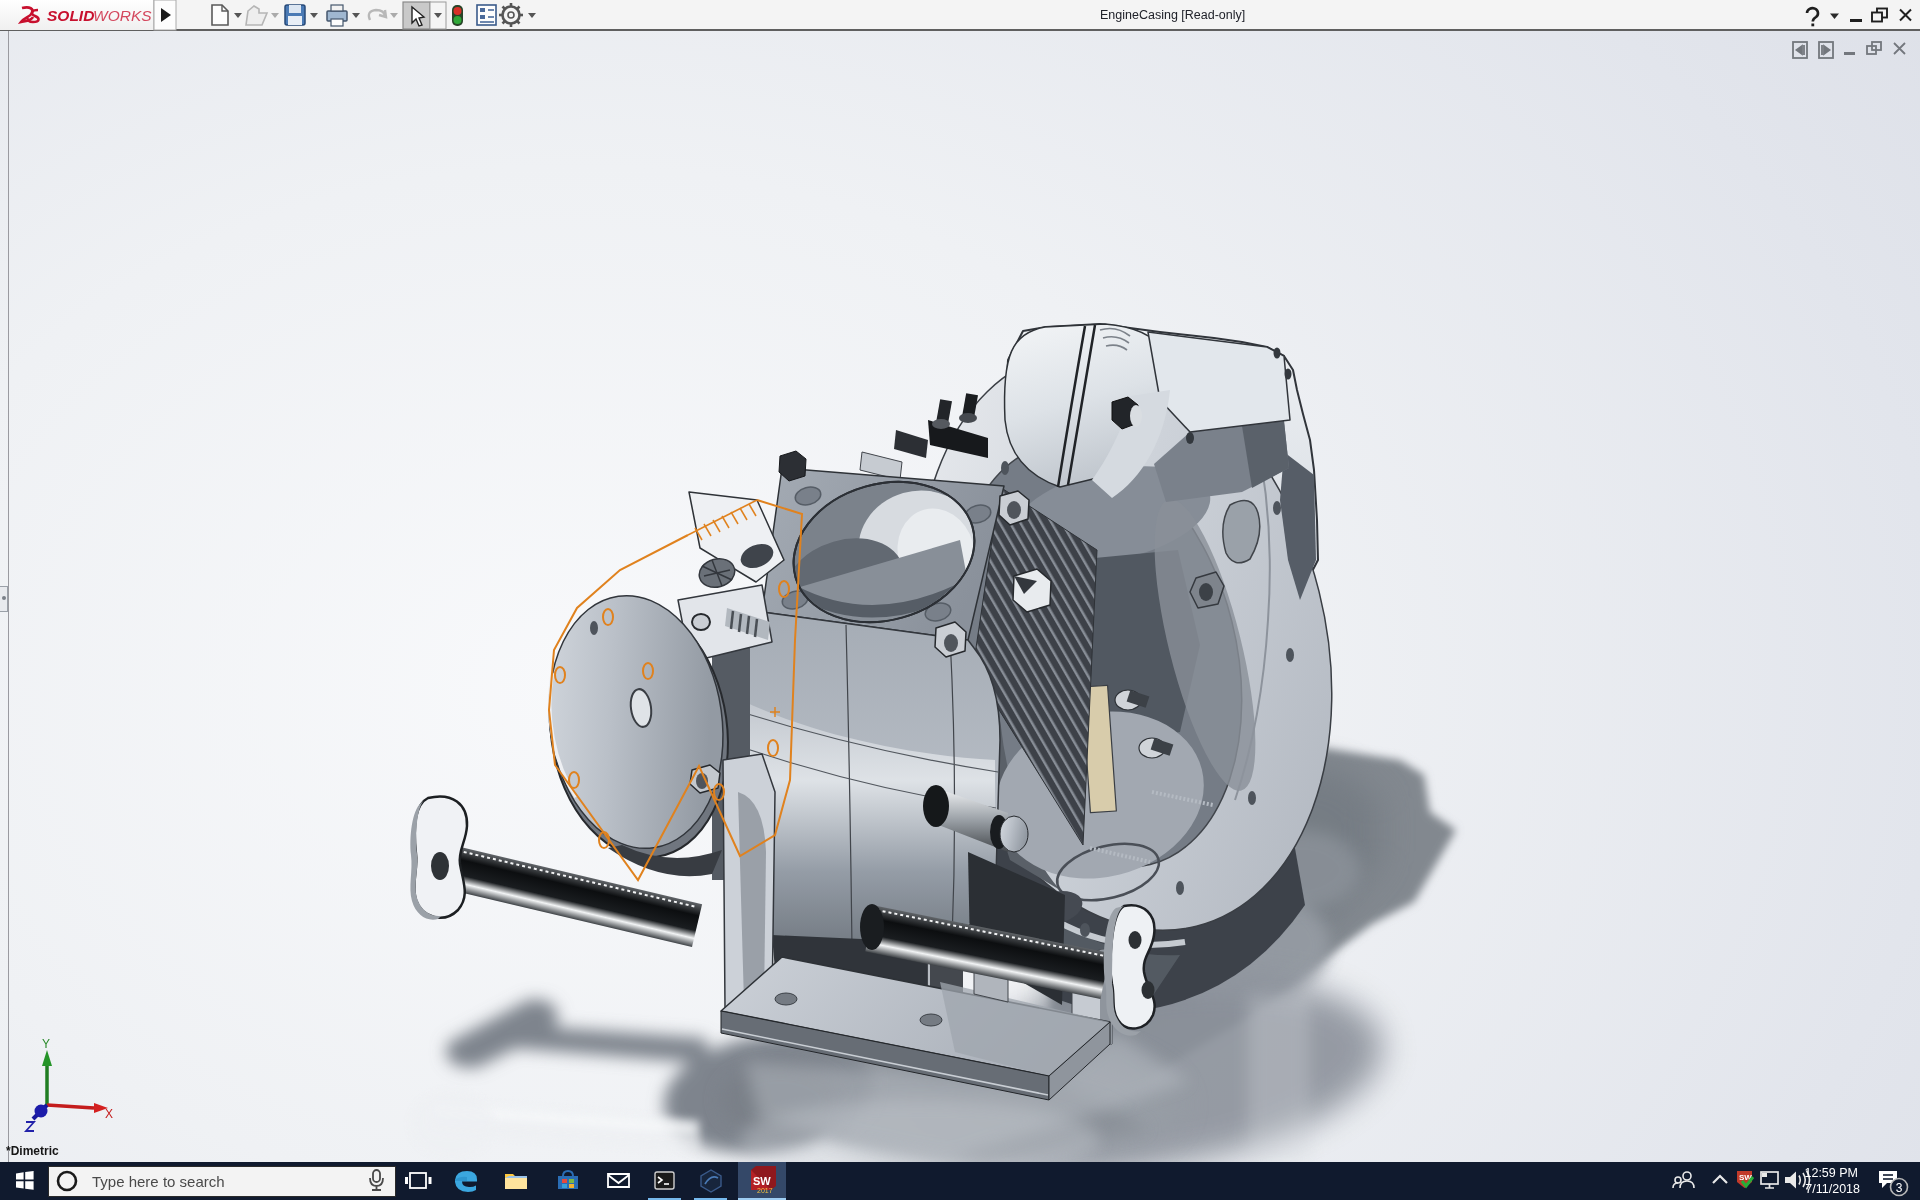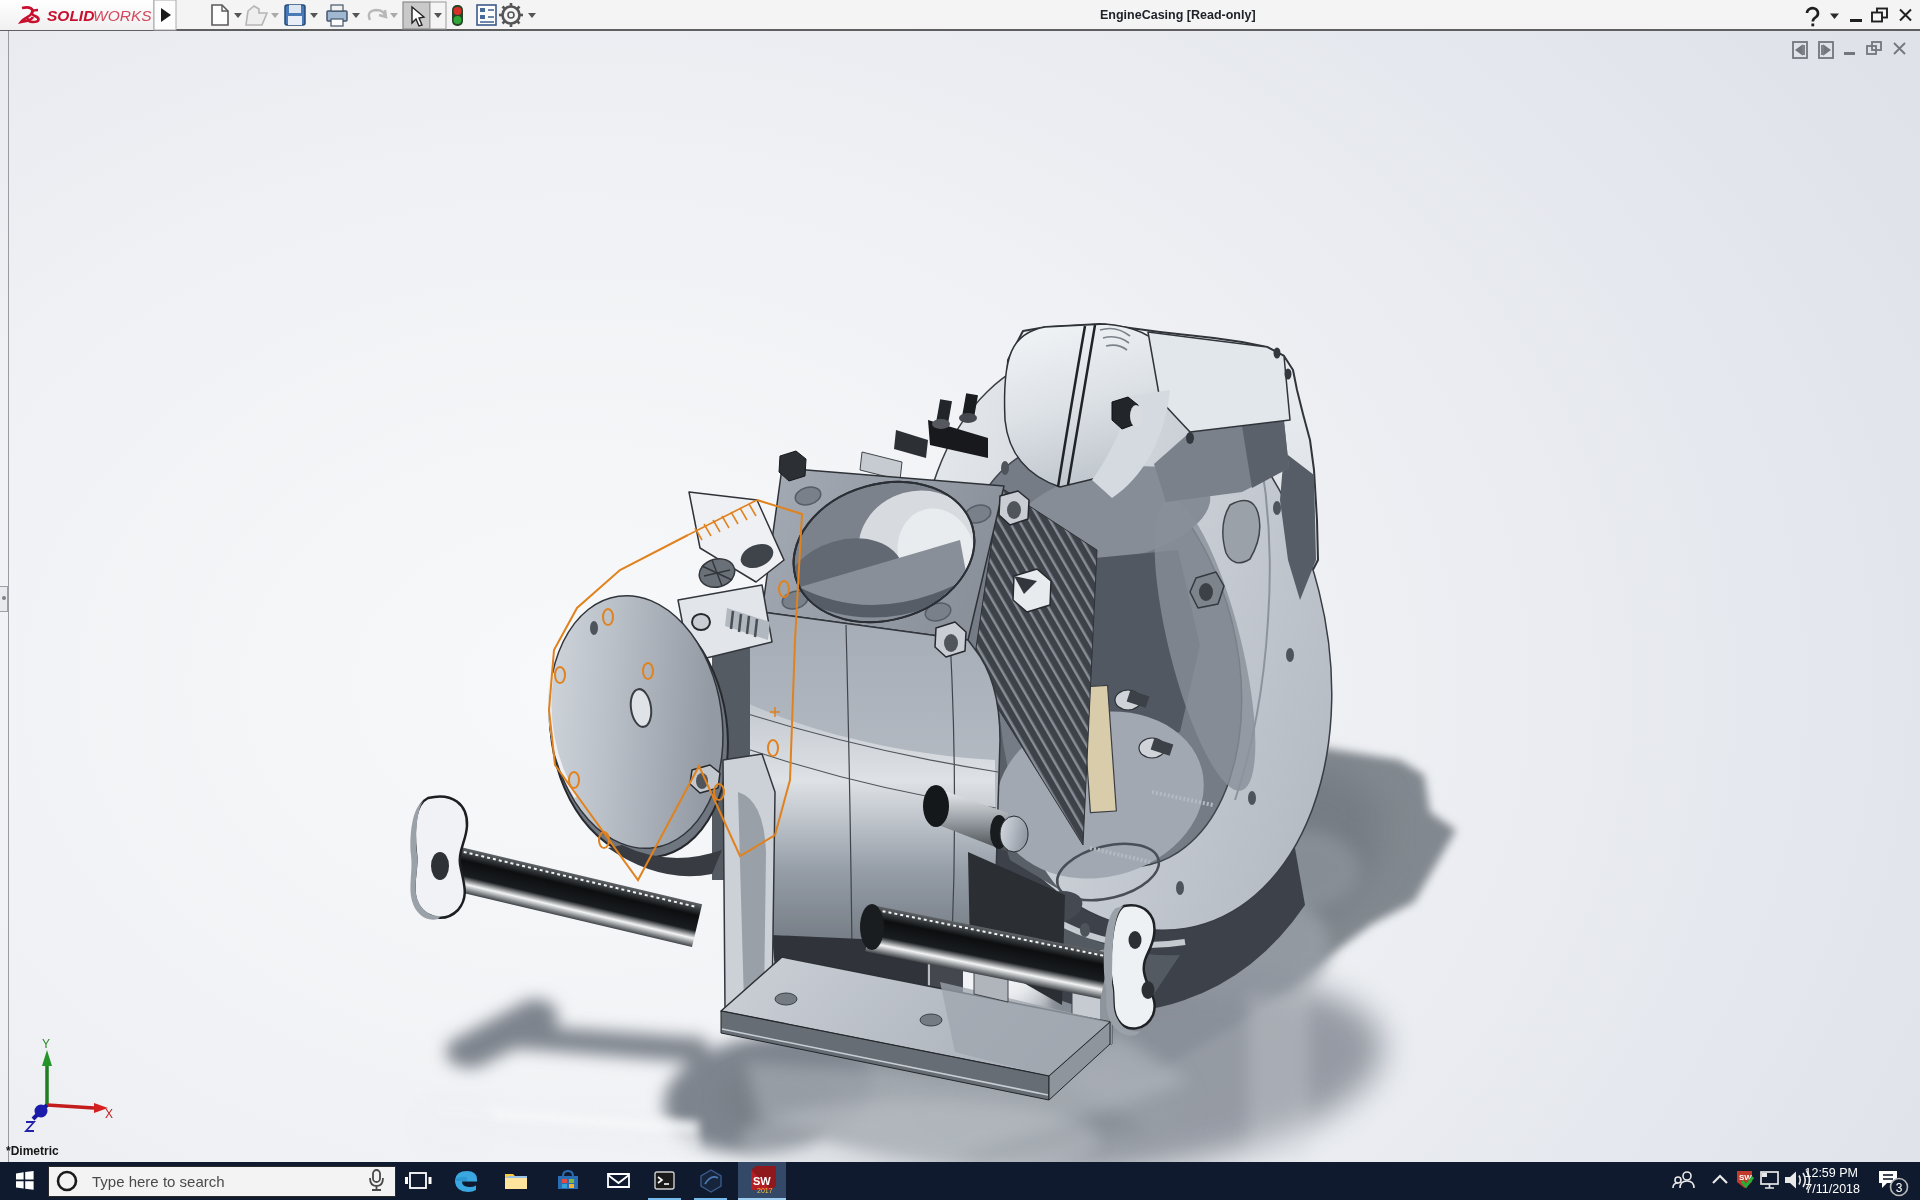--- a/index.html
+++ b/index.html
@@ -1,19 +1,19 @@
 <!DOCTYPE html>
 <html><head>
 <meta charset="utf-8">
 <style>
   * { margin:0; padding:0; box-sizing:border-box; }
   html,body { width:1920px; height:1200px; overflow:hidden; font-family:"Liberation Sans", sans-serif; }
   #titlebar { position:absolute; left:0; top:0; width:1920px; height:31px; background:#f4f4f4; border-bottom:2px solid #5f5f5f; }
   #logo { position:absolute; left:0; top:0; width:154px; height:30px; background:linear-gradient(180deg,#ffffff,#f0f0f0); border-right:1px solid #c8c8c8; }
-  #title { position:absolute; left:0; top:0; width:1920px; height:30px; line-height:30px; font-size:12.5px; color:#20222a;font-weight:bold; }
+  #title { position:absolute; left:0; top:0; width:1920px; height:30px; line-height:30px; font-size:12.5px; color:#20222a; }
   #viewport { position:absolute; left:0; top:31px; width:1920px; height:1131px;
     background: radial-gradient(ellipse 1750px 1300px at 30% 58%, #f8f9fb 0%, #eff1f4 40%, #e2e5ec 78%, #dcdfe7 100%); }
   #vline { position:absolute; left:8px; top:31px; width:1px; height:1131px; background:#9a9aa0; }
   #taskbar { position:absolute; left:0; top:1162px; width:1920px; height:38px; background:#101a2e; }
   #searchbox { position:absolute; left:48px; top:1166px; width:348px; height:31px; background:#f3f3f3; border:1px solid #2a2a2a; }
   #searchtext { position:absolute; left:92px; top:1166px; height:31px; line-height:31px; font-size:15px; color:#4a4a4a; }
   #dimetric { position:absolute; left:6px; top:1144px; font-size:12px; font-weight:bold; color:#151515; }
   svg { position:absolute; left:0; top:0; }
 </style>
 </head>

